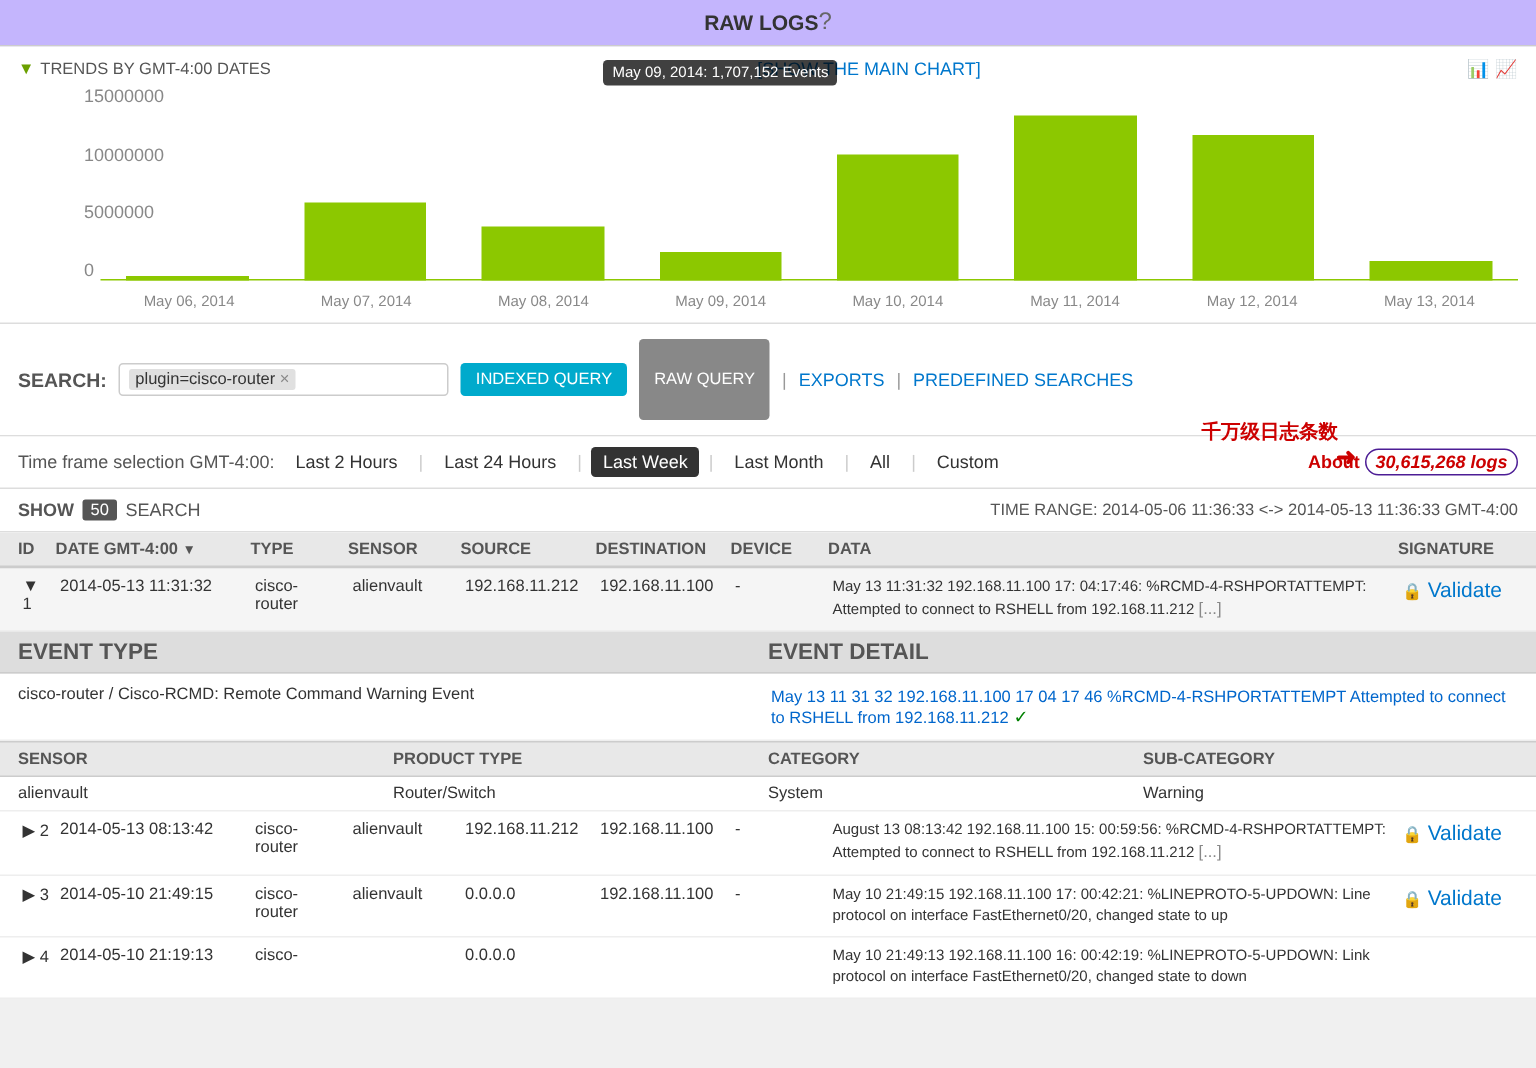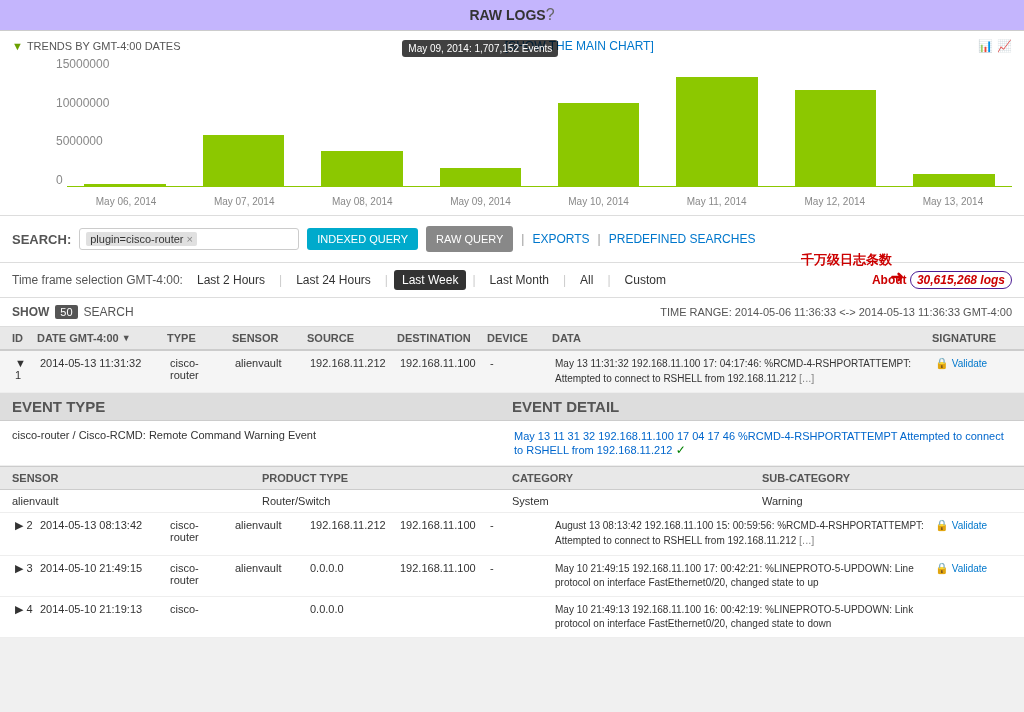--- a/index.html
+++ b/index.html
@@ -129,21 +129,21 @@
       background: #e0e0e0;
       border-radius: 2px;
       padding: 1px 4px;
       font-size: 11px;
       display: flex;
       align-items: center;
       gap: 3px;
     }
     .tag-x { cursor: pointer; color: #888; }
     .btn-indexed { background: #00aacc; color: #fff; border: none; padding: 5px 10px; border-radius: 3px; cursor: pointer; font-size: 11px; }
-    .btn-raw { background: #888; color: #fff; border: none; padding: 7px 10px; border-radius: 3px; cursor: pointer; font-size: 11px; }
+    .btn-raw { background: #888; color: #fff; border: none; padding: 21px 10px; border-radius: 3px; cursor: pointer; font-size: 11px; }
     .link-exports { color: #0077cc; font-size: 12px; cursor: pointer; }
     .link-predefined { color: #0077cc; font-size: 12px; cursor: pointer; }
     .divider { color: #999; }
 
     .timeframe-section {
       background: #fff;
       padding: 7px 12px;
       border-bottom: 1px solid #ddd;
       display: flex;
       align-items: center;
@@ -196,21 +196,21 @@
       display: grid;
       grid-template-columns: 25px 130px 65px 75px 90px 90px 65px 1fr 80px;
       border-bottom: 1px solid #eee;
       padding: 4px 12px;
       font-size: 11px;
       align-items: start;
     }
     .table-row.expanded { background: #f5f5f5; }
     .cell { padding: 2px 3px; overflow: hidden; text-overflow: ellipsis; }
     .cell.data-cell { font-size: 10px; color: #333; line-height: 1.4; }
-    .validate-link { color: #0077cc; font-size: 10px; cursor: pointer; margin-top: 41px; }
+    .validate-link { color: #0077cc; font-size: 14px; cursor: pointer; margin-top: 41px; }
     .lock-icon { color: #888; font-size: 11px; }
     .ellipsis { color: #888; font-size: 11px; }
 
     .expand-detail {
       grid-column: 1 / -1;
       padding: 0;
     }
     .event-type-detail-header {
       display: grid;
       grid-template-columns: 1fr 1fr;

